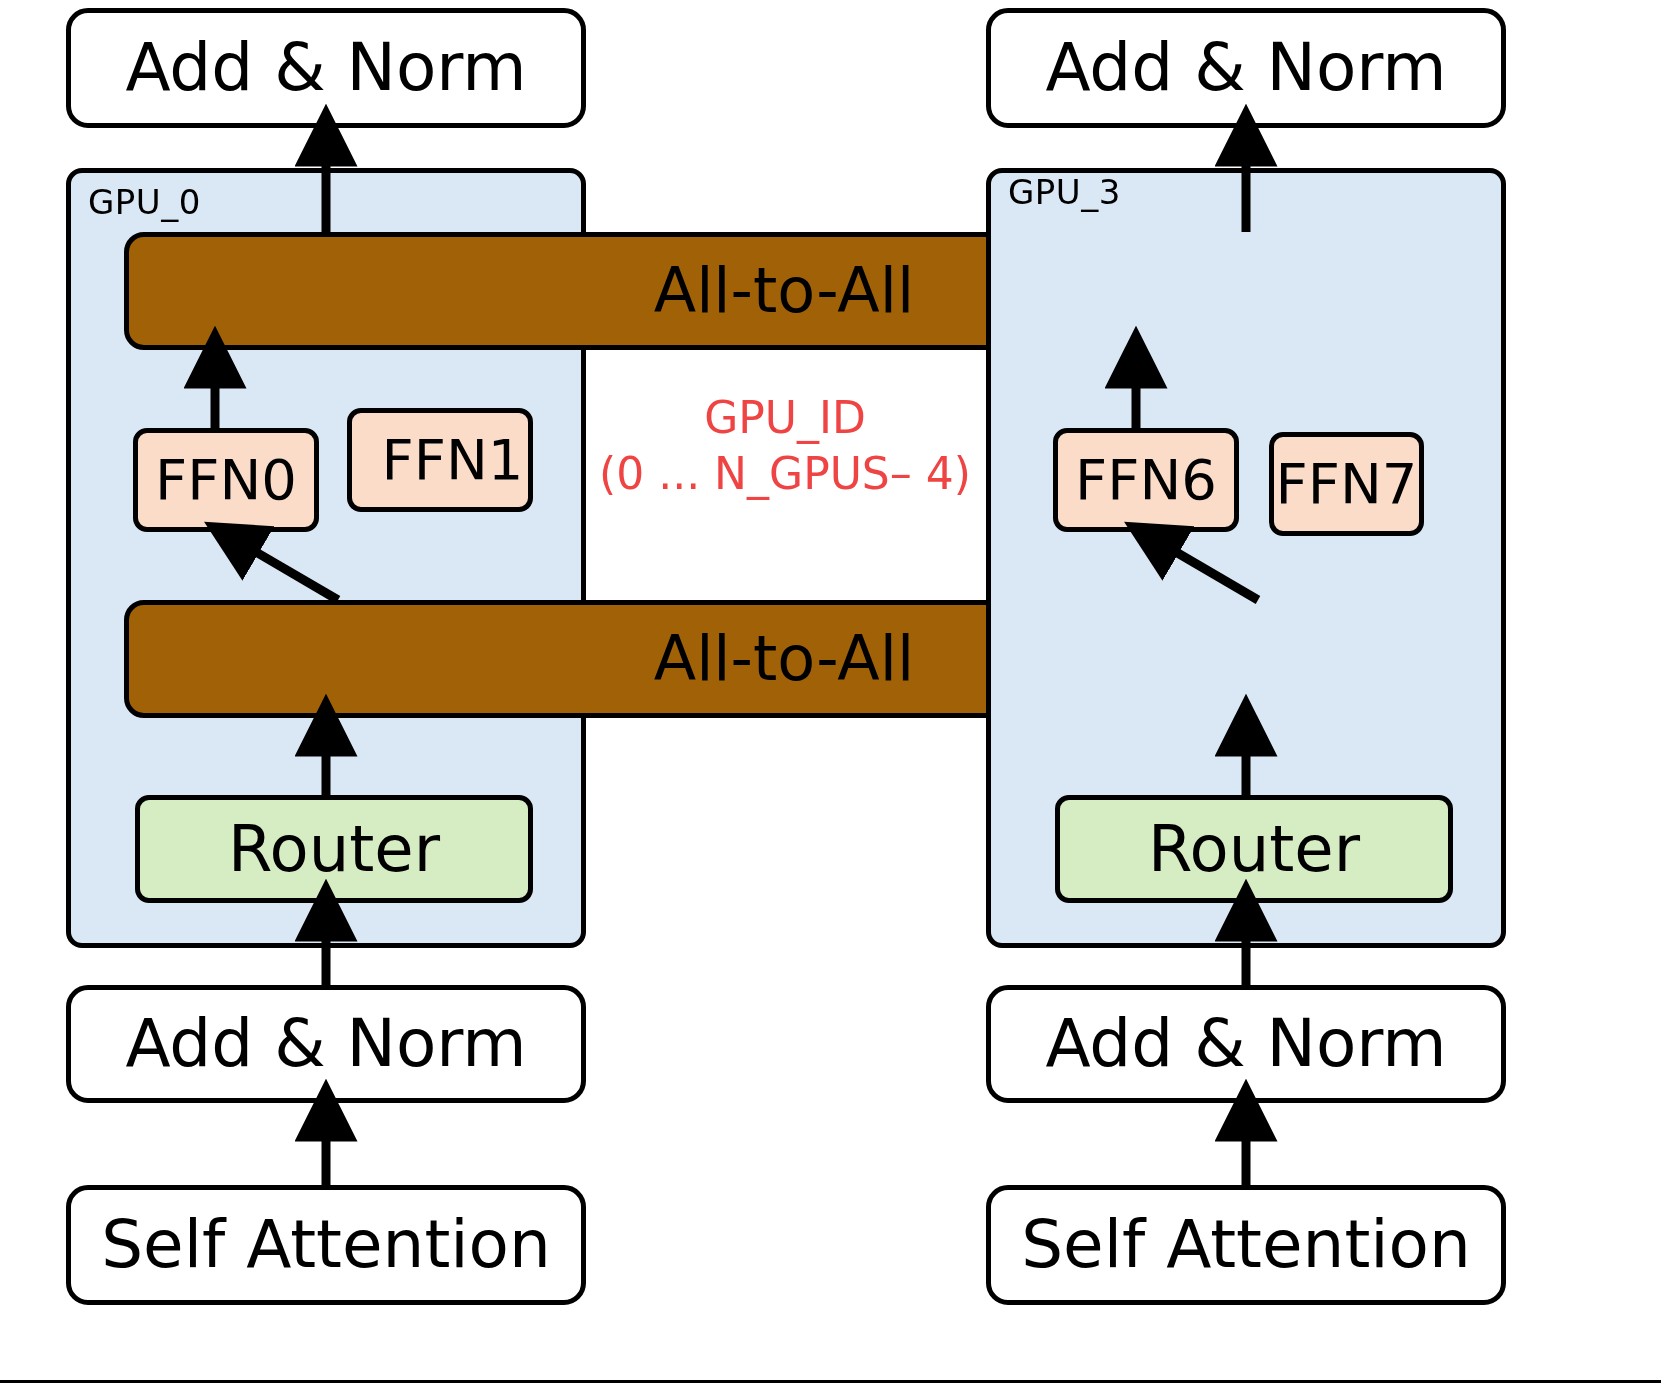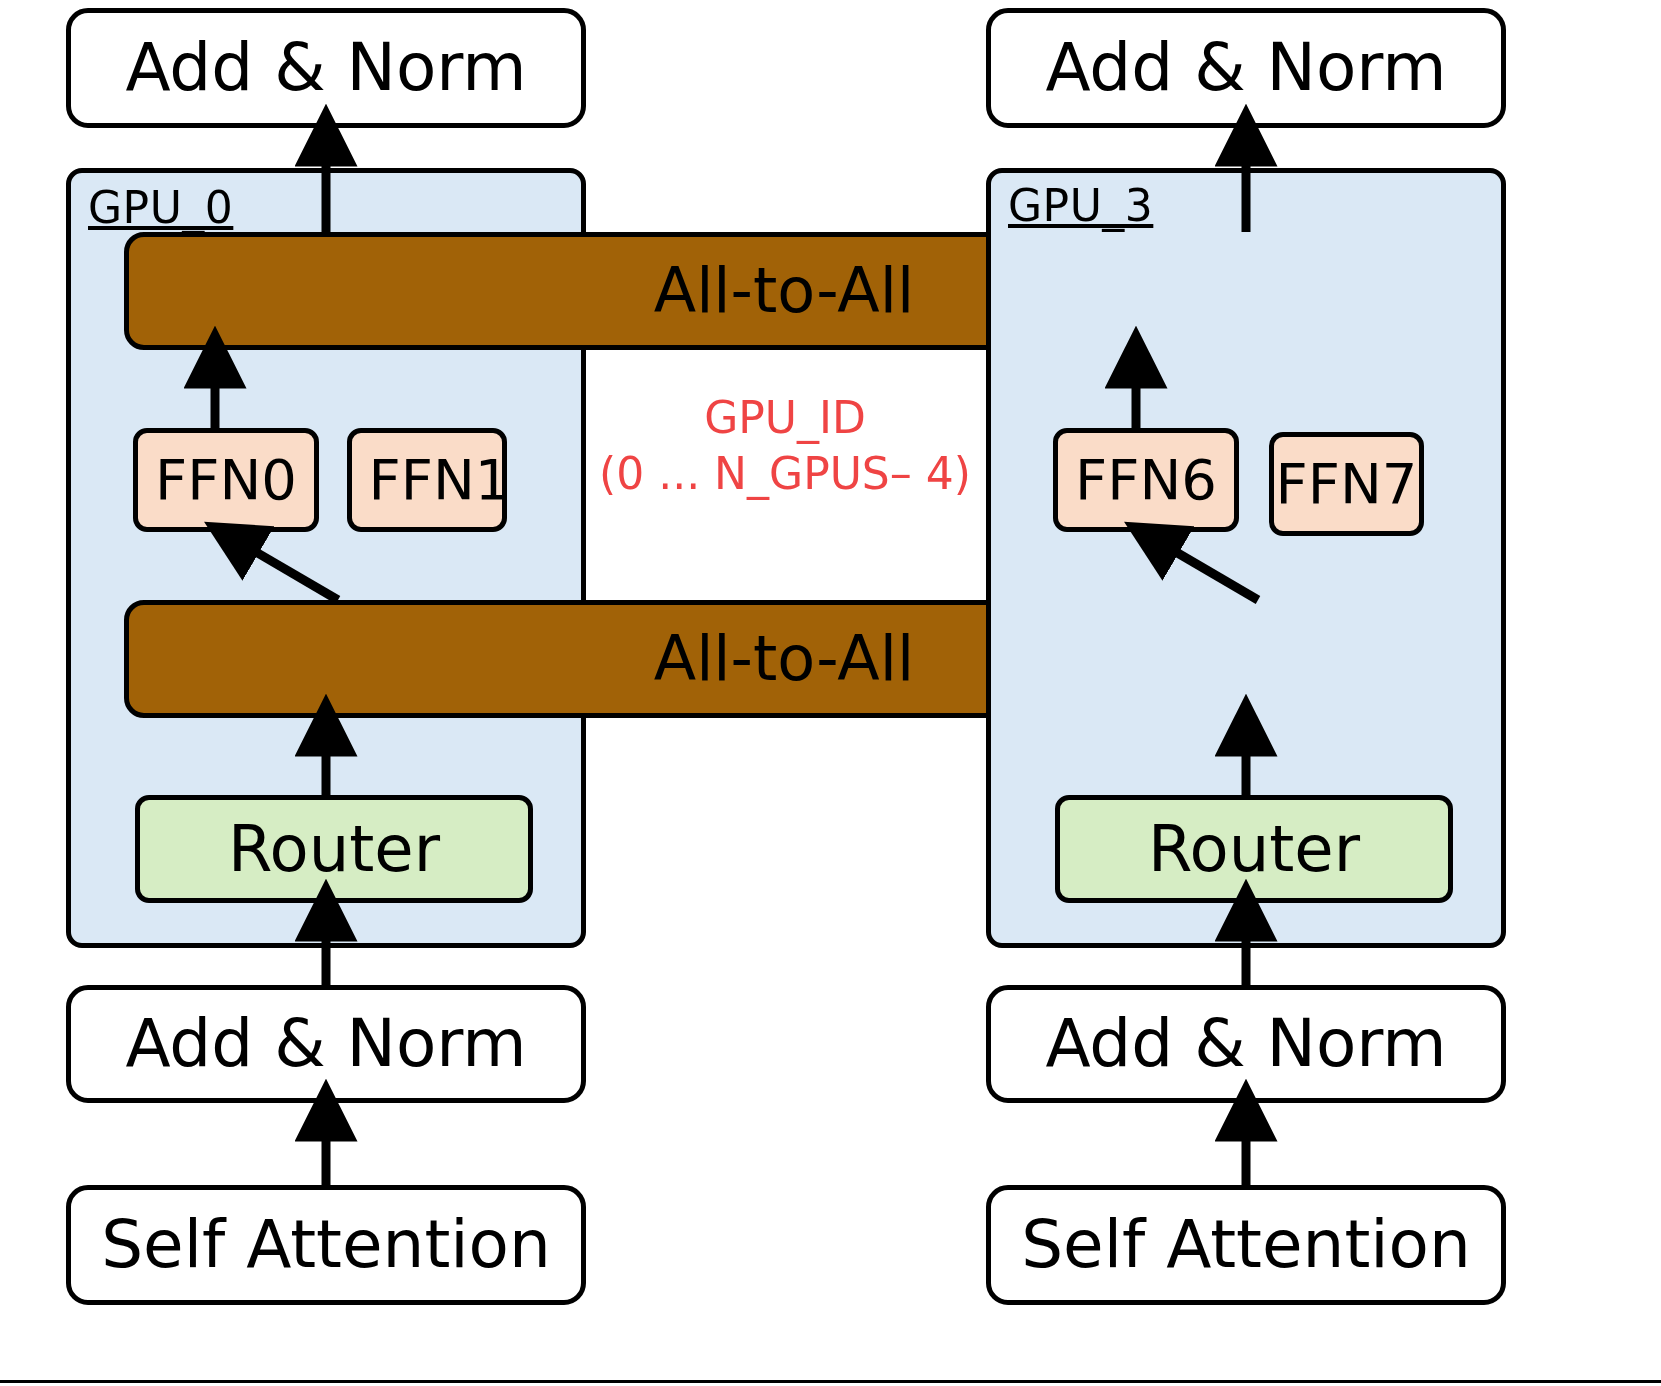--- a/index.html
+++ b/index.html
@@ -33,25 +33,24 @@
 
   .gpu-panel {
     position: absolute;
     box-sizing: border-box;
     border: 5px solid #000000;
     border-radius: 16px;
     background: #dae8f5;
   }
   .gpu-label {
     position: absolute;
-    font-size: 44px;
+    font-size: 34px;
     color: #000000;
     letter-spacing: 0.5px;
     white-space: nowrap;
-    text-decoration: underline;
   }
   .a2a {
     background: #a16207;
     font-size: 62px;
     border-radius: 20px;
   }
   .ffn {
     background: #fadcc8;
     font-size: 56px;
   }
@@ -102,21 +101,21 @@
   <div class="gpu-label" style="left:88px; top:182px;">GPU_0</div>
 
   <div class="node a2a" style="left:124px; top:232px; width:1320px; height:118px;">
     <span>All-to-All</span>
   </div>
 
   <div class="node rounded-sm ffn" style="left:126px; top:428px; width:186px; height:104px;">
     <span>FFN0</span>
   </div>
 
-  <div class="node rounded-sm ffn" style="left:340px; top:428px; width:160px; height:104px;padding-left:25px;">
+  <div class="node rounded-sm ffn" style="left:340px; top:408px; width:186px; height:104px;padding-left:25px;">
     <span>FFN1</span>
   </div>
 
   <div class="node a2a" style="left:124px; top:600px; width:1320px; height:118px;">
     <span>All-to-All</span>
   </div>
 
   <div class="node rounded-sm router" style="left:128px; top:795px; width:398px; height:108px;">
     <span>Router</span>
   </div>
@@ -133,21 +132,21 @@
     <div>GPU_ID</div>
     <div>(0 ... N_GPUS– 4)</div>
   </div>
 
   <div class="node rounded-lg plain" style="left:986px; top:8px; width:520px; height:120px;">
     <span>Add &amp; Norm</span>
   </div>
 
   <div class="gpu-panel" style="left:986px; top:168px; width:520px; height:780px;"></div>
 
-  <div class="gpu-label" style="left:1008px; top:180px;">GPU_3</div>
+  <div class="gpu-label" style="left:1008px; top:172px;">GPU_3</div>
 
   <div class="node rounded-sm ffn" style="left:1046px; top:428px; width:186px; height:104px;">
     <span>FFN6</span>
   </div>
 
   <div class="node rounded-sm ffn" style="left:1262px; top:432px; width:155px; height:104px;">
     <span>FFN7</span>
   </div>
 
   <div class="node rounded-sm router" style="left:1048px; top:795px; width:398px; height:108px;">

